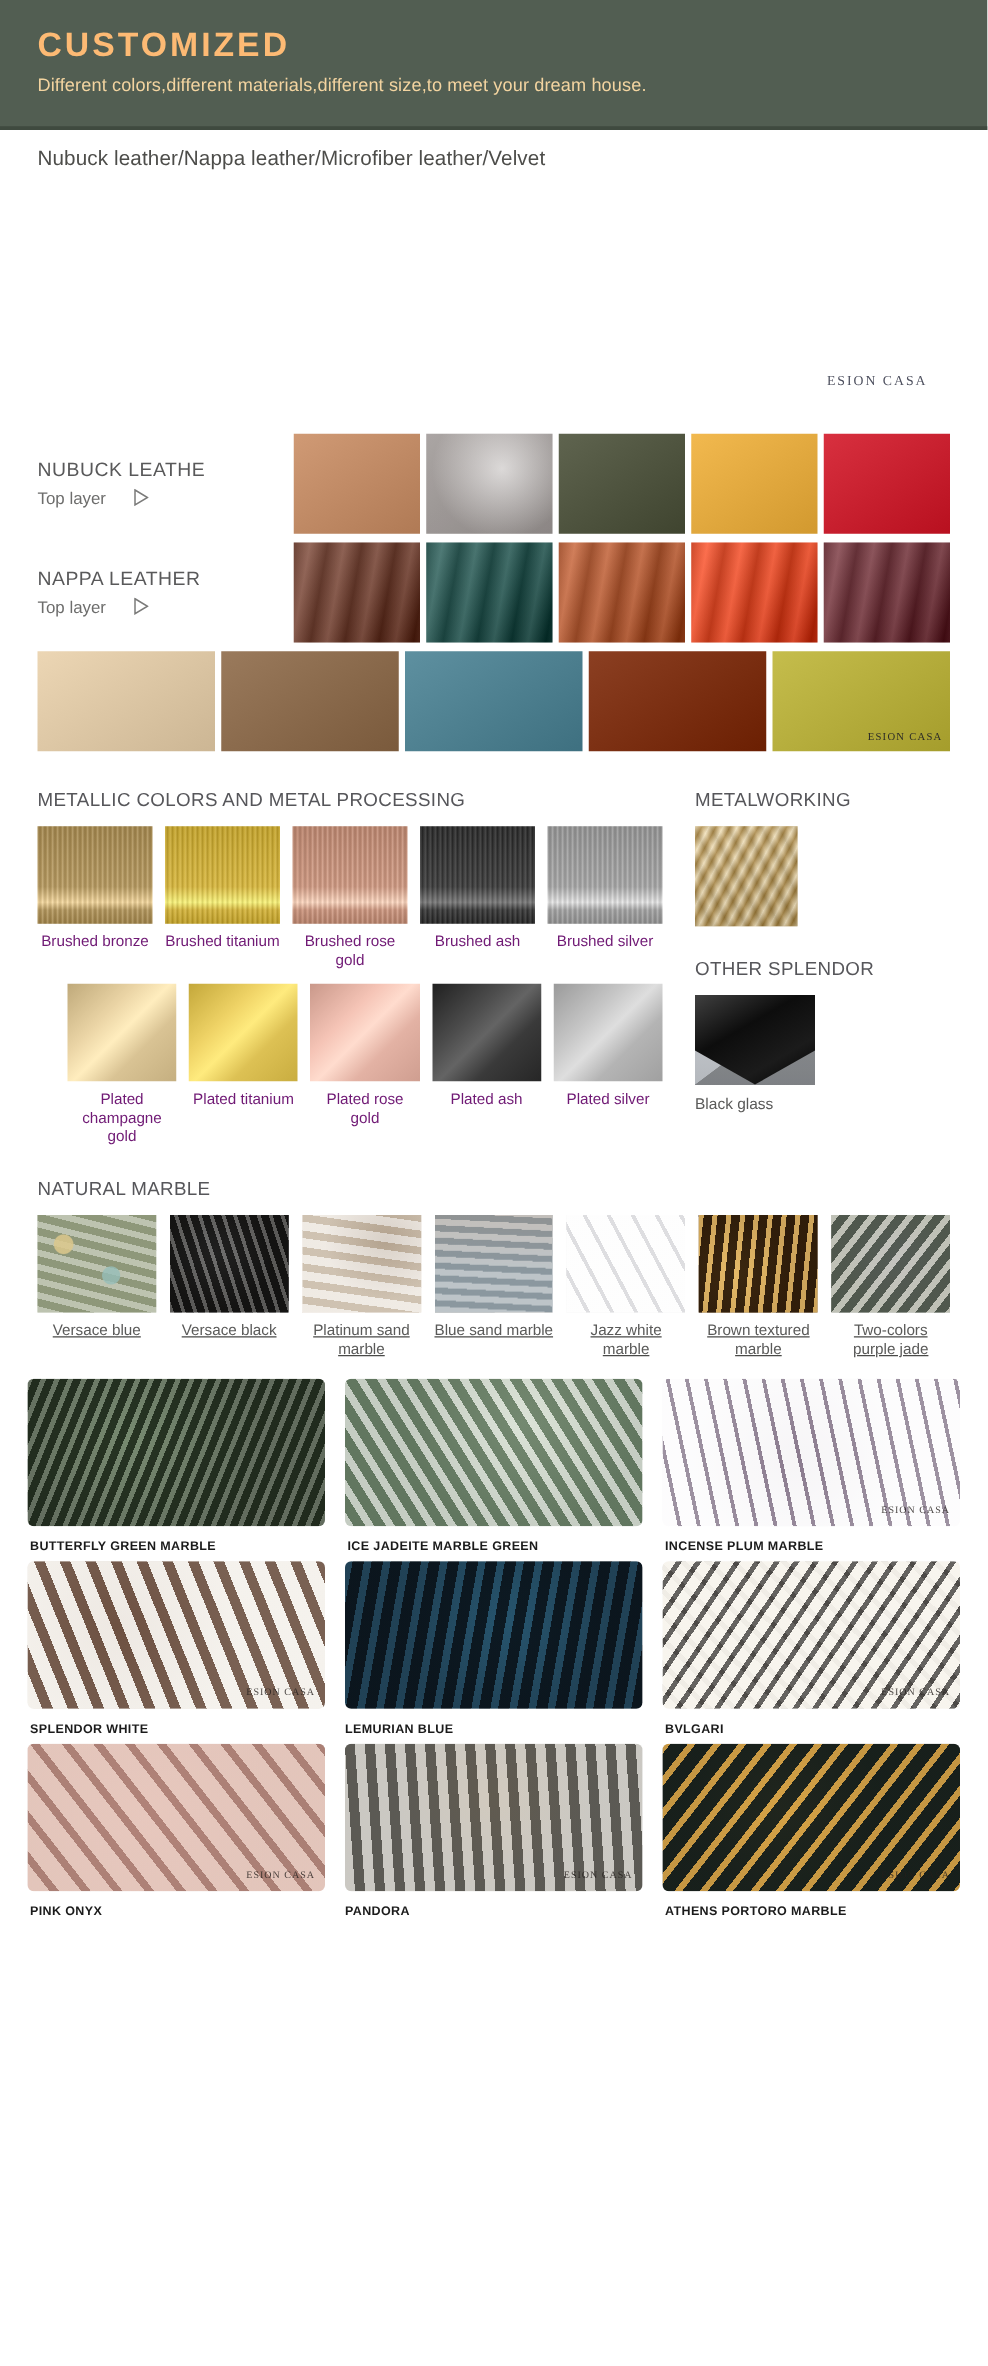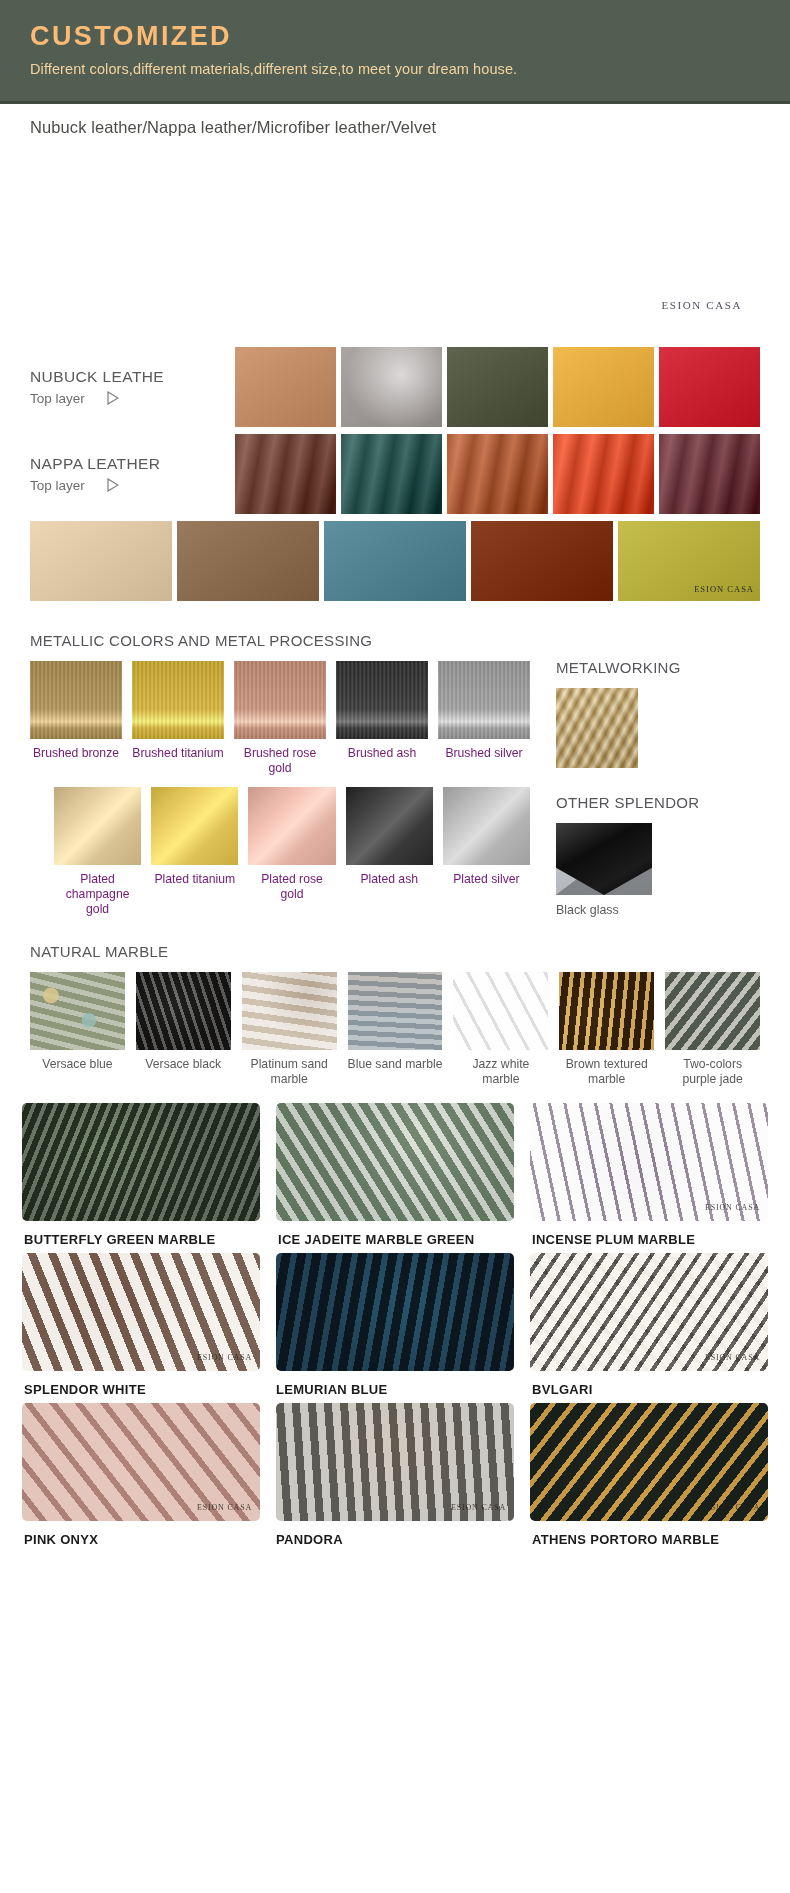--- a/index.html
+++ b/index.html
@@ -96,21 +96,21 @@
   .swatch-row { display: flex; gap: 5px; flex: 1 1 auto; }
   .swatch { height: 80px; flex: 1 1 0; position: relative; overflow: hidden; }
   .wm-sw {
     position: absolute; right: 6px; bottom: 7px;
     font-family: "Liberation Serif", serif;
     font-size: 8.5px; letter-spacing: 1px;
     color: #2b2b26;
   }
 
   
-  .metal-block { padding: 24px 30px 0 30px; display: flex; align-items: flex-end; }
+  .metal-block { padding: 24px 30px 0 30px; display: flex; }
   .metal-left { flex: 0 0 500px; }
   .metal-right { flex: 1 1 auto; padding-left: 26px; }
   .sec-head {
     font-size: 15px;
     color: #56565a;
     letter-spacing: .3px;
     margin-bottom: 12px;
   }
   .metal-grid { display: flex; gap: 10px; }
   .metal-cell { flex: 1 1 0; text-align: center; }
@@ -122,21 +122,21 @@
     line-height: 1.22;
   }
   .metal-grid.second { margin-top: 12px; margin-left: 24px; }
   .mw-chip { width: 82px; height: 80px; }
   .other-head { margin-top: 26px; }
   .glass-chip { width: 96px; height: 72px; position: relative; overflow: hidden; }
   .glass-name { margin-top: 8px; font-size: 12.4px; color: #5a5a59; }
 
   
   .marble-block { padding: 26px 30px 0 30px; }
-  .marble-grid { display: flex; gap: 11px; }
+  .marble-grid { display: flex; gap: 11px; text-decoration: underline; }
   .marble-cell { flex: 1 1 0; text-align: center; }
   .marble-chip { width: 100%; height: 78px; }
   .marble-name {
     margin-top: 7px;
     font-size: 12.2px;
     color: #5a5a59;
     line-height: 1.24;
   }
 
   
@@ -145,21 +145,21 @@
   .photo-cell { flex: 1 1 0; padding: 0 8px; }
   .photo-img {
     width: 100%;
     height: 118px;
     border-radius: 5px;
     position: relative;
     overflow: hidden;
   }
   .photo-cap {
     margin-top: 11px;
-    font-size: 13px;
+    font-size: 10px;
     font-weight: bold;
     letter-spacing: .3px;
     color: #1b1b1b;
     padding-left: 2px;
   }
   .wm-photo {
     position: absolute;
     right: 8px; bottom: 9px;
     font-family: "Liberation Serif", serif;
     font-size: 8px;

